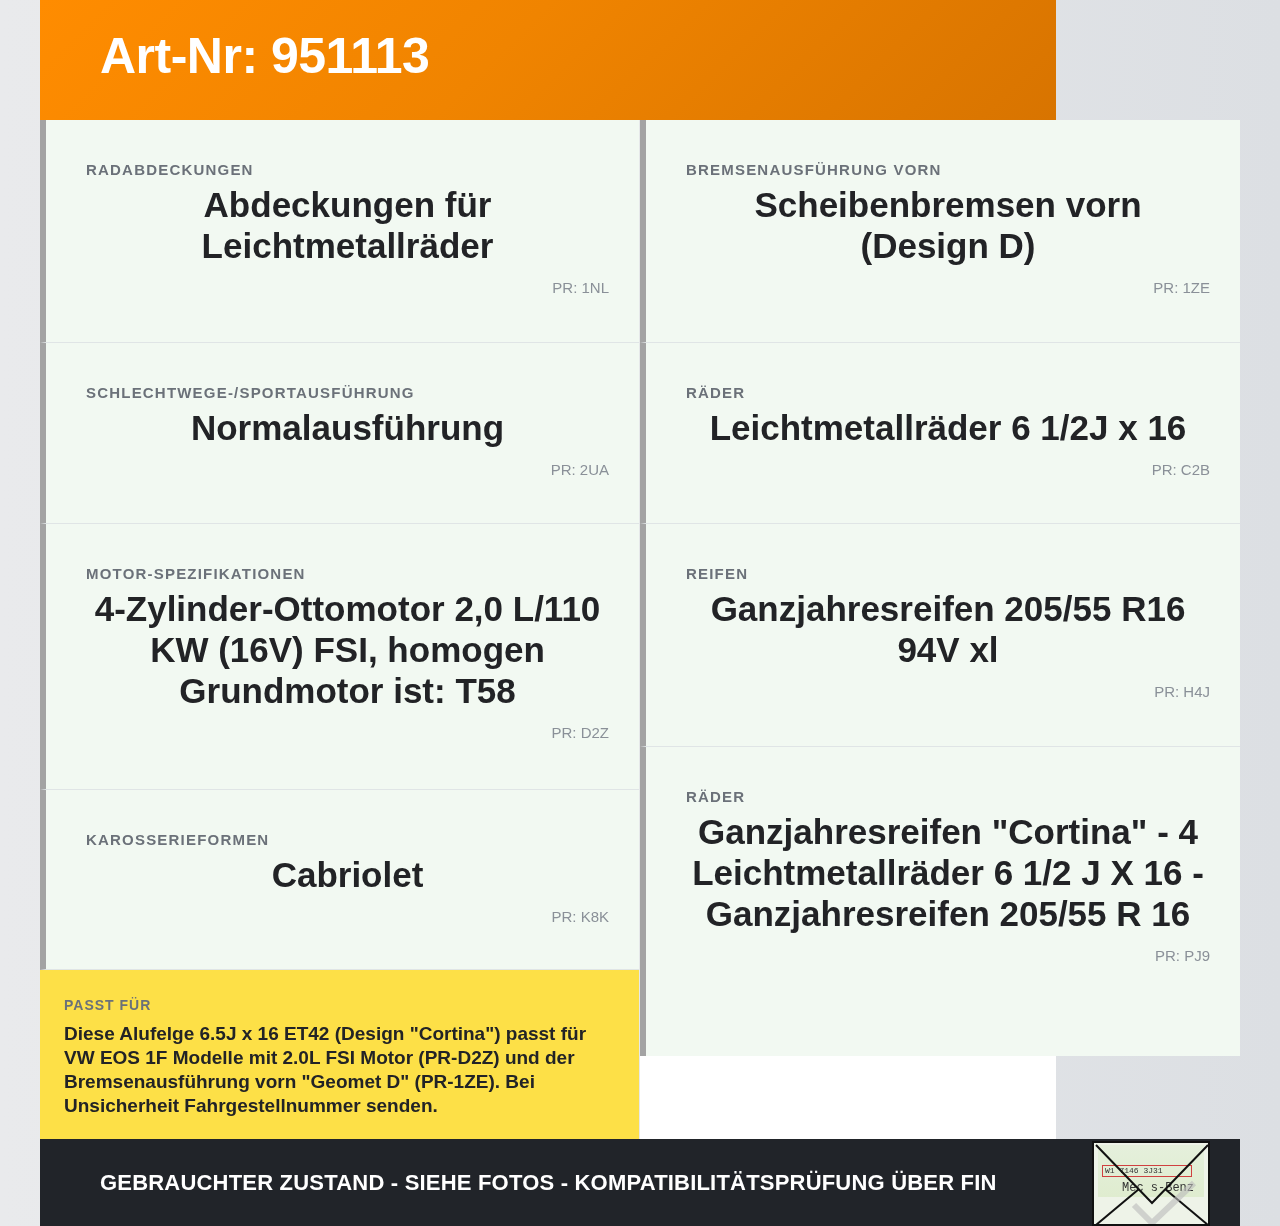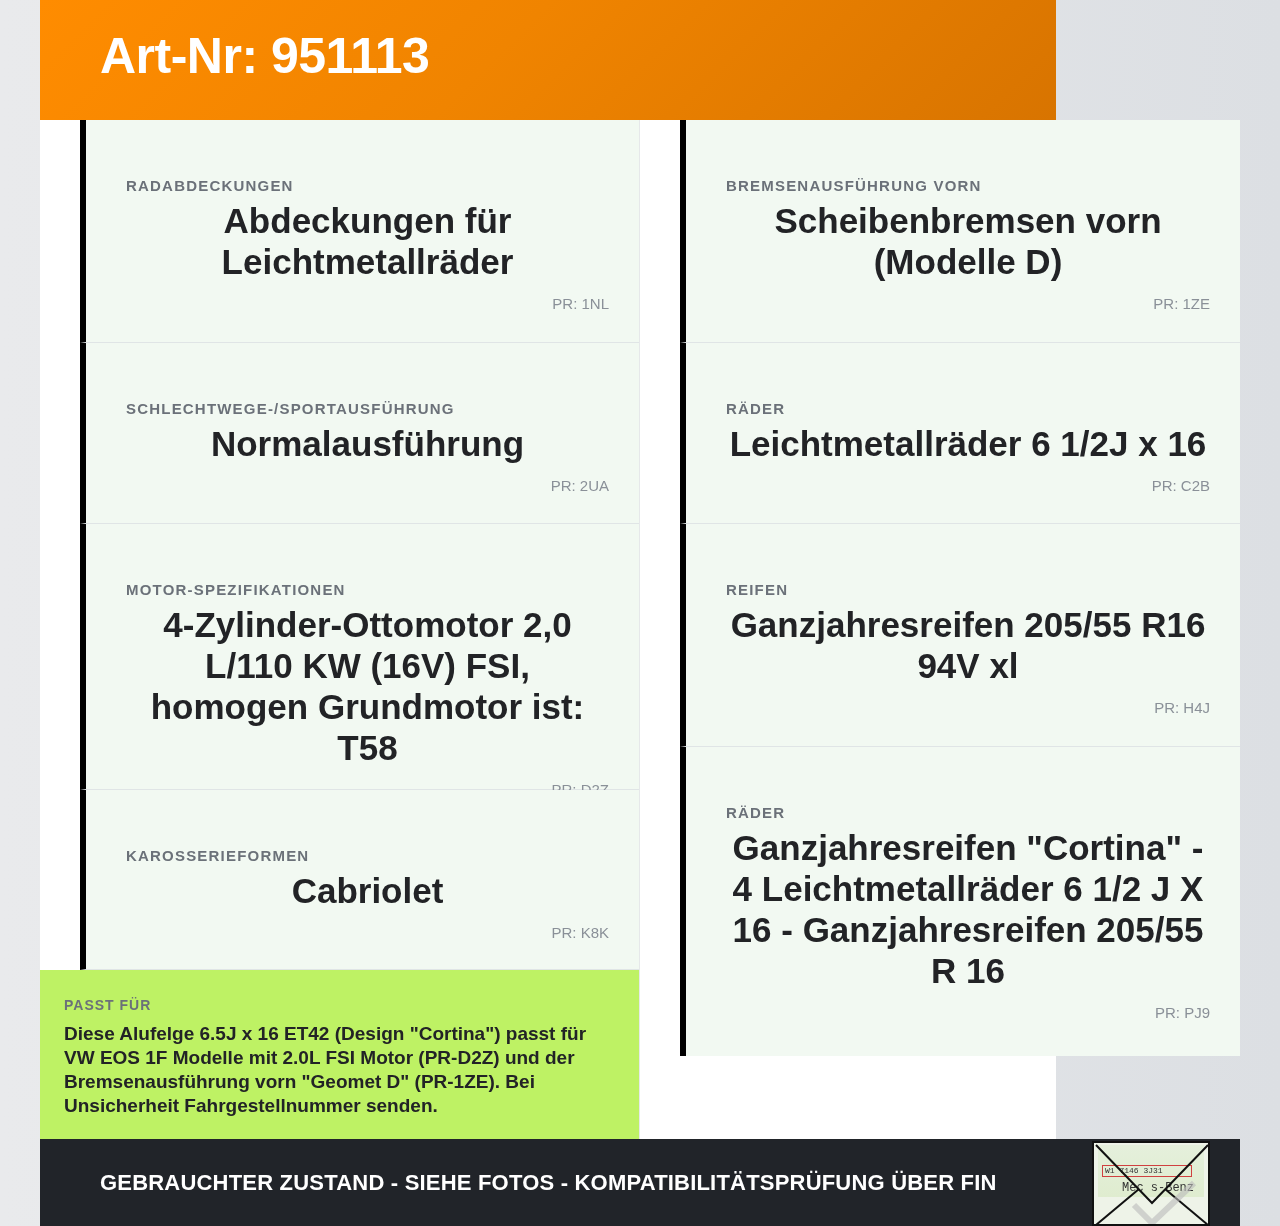--- a/index.html
+++ b/index.html
@@ -21,37 +21,36 @@
   }
   .header h1 {
     color: #fff; font-size: 50px; font-weight: 700; letter-spacing: -0.5px;
     line-height: 1; margin-top: -8px;
   }
   .cols { display: flex; width: 1200px; }
   .col { width: 600px; display: flex; flex-direction: column; }
   .col.left { border-right: 1px solid #e6e8ea; }
   .card {
     background: #f2f9f2;
-    border-left: 6px solid #000000;
+    border-left: 6px solid #a3a3a3;
     border-bottom: 1px solid #e0e5e6;
-    padding: 56px 30px 40px 40px;
-    margin-left: 40px;
+    padding: 40px 30px 40px 40px;
   }
   .card .label {
     font-size: 15px; font-weight: 700; color: #6b7179; letter-spacing: 1.2px;
     text-transform: uppercase; line-height: 20px; margin-bottom: 4px;
   }
   .card .value {
     font-size: 35px; font-weight: 700; color: #222326; line-height: 41px; text-align: center;
   }
   .card .pr {
     font-size: 15px; color: #8a9098; margin-top: 12px; line-height: 20px; text-align: right;
   }
   .fits {
-    padding: 26px 30px 26px 24px; background: #bef264;
+    padding: 26px 30px 26px 24px; background: #fde047;
   }
   .fits .label {
     font-size: 14px; font-weight: 700; color: #6b7179; letter-spacing: 1px;
     line-height: 18px; margin-bottom: 8px;
   }
   .fits .text {
     font-size: 19px; font-weight: 700; color: #222326; line-height: 24px;
   }
   .footer {
     position: absolute; left: 0; top: 1139px; width: 1200px; height: 87px;
@@ -112,21 +111,21 @@
       </div>
       <div class="fits">
         <div class="label">PASST FÜR</div>
         <div class="text">Diese Alufelge 6.5J x 16 ET42 (Design "Cortina") passt für VW EOS 1F Modelle mit 2.0L FSI Motor (PR-D2Z) und der Bremsenausführung vorn "Geomet D" (PR-1ZE). Bei Unsicherheit Fahrgestellnummer senden.</div>
       </div>
     </div>
 
     <div class="col right">
       <div class="card" style="height:223px">
         <div class="label">Bremsenausführung vorn</div>
-        <div class="value">Scheibenbremsen vorn (Modelle D)</div>
+        <div class="value">Scheibenbremsen vorn (Design D)</div>
         <div class="pr">PR: 1ZE</div>
       </div>
       <div class="card" style="height:181px">
         <div class="label">Räder</div>
         <div class="value">Leichtmetallräder 6 1/2J x 16</div>
         <div class="pr">PR: C2B</div>
       </div>
       <div class="card" style="height:223px">
         <div class="label">Reifen</div>
         <div class="value">Ganzjahresreifen 205/55 R16 94V xl</div>

